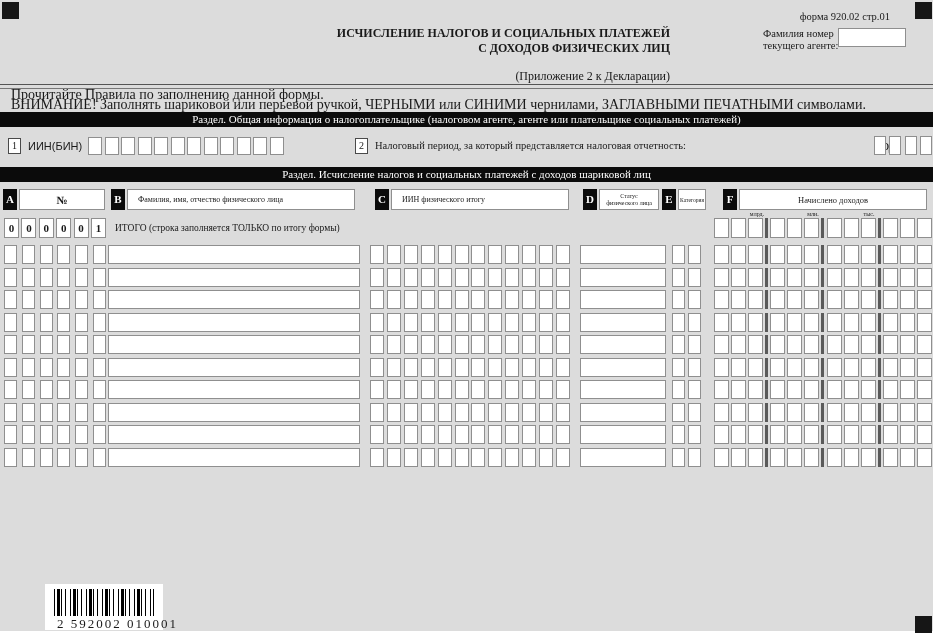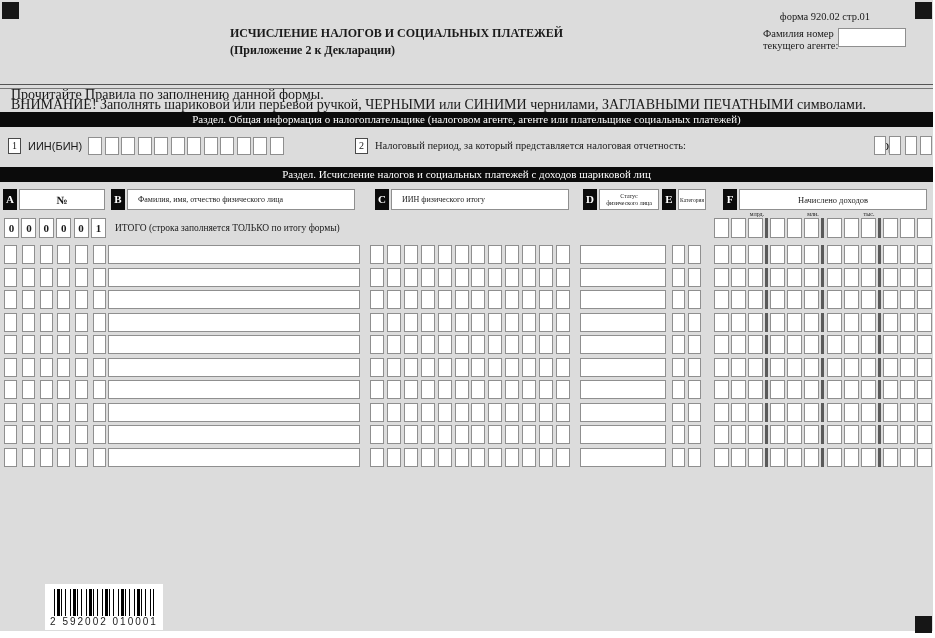--- a/index.html
+++ b/index.html
@@ -1,22 +1,22 @@
 <!DOCTYPE html>
 <html><head>
 <meta charset="utf-8">
 <style>
   *{margin:0;padding:0;box-sizing:border-box}
   html,body{width:935px;height:638px}
   body{position:relative;background:#fff;font-family:"Liberation Serif",serif;color:#1a1a1a;overflow:hidden}
   .sheet{position:absolute;left:0;top:0;width:933px;height:631px;background:#dcdcdc}
   .mark{position:absolute;width:17px;height:17px;background:#161616}
   .abs{position:absolute}
-  .form-code{left:760px;top:11px;width:130px;text-align:center;font-size:10.5px}
-  .title{left:230px;top:26px;width:440px;text-align:left;font-size:12px;font-weight:bold;line-height:14.5px}
+  .form-code{left:760px;top:11px;width:130px;text-align:right;font-size:10.5px}
+  .title{left:230px;top:26px;width:440px;text-align:right;font-size:12px;font-weight:bold;line-height:14.5px}
   .sheet-label{left:763px;top:28px;width:80px;font-size:10.5px;line-height:12px}
   .sheet-input{left:838px;top:28px;width:68px;height:19px}
   .dblline{left:0;top:84px;width:933px;height:5px;border-top:1.5px solid #555;border-bottom:1.5px solid #777}
   .instr{left:11px;font-size:14px;line-height:9px}
   .bar{left:0;width:933px;height:15px;background:#0b0b0b;color:#fff;text-align:center;font-size:11px;line-height:15px}
   .numbox{width:13px;height:16px;background:#fff;border:1px solid #4a4a4a;font-size:10px;text-align:center;line-height:14px}
   .fieldlabel{font-size:11px;line-height:18px}
   .sans{font-family:"Liberation Sans",sans-serif}
   .cells{position:absolute;display:flex;justify-content:space-between}
   .cell{background:#fff;border:1px solid #8f8f8f;height:100%}
@@ -41,35 +41,36 @@
   .colB{left:108px;top:0;width:252px;height:19px}
   .colC{left:370px;top:0;width:200px;height:19px}
   .colC .cell{width:14px}
   .colD{left:580px;top:0;width:86px;height:19px}
   .colE{left:672px;top:0;width:29px;height:19px}
   .colE .cell{width:13px}
   .rowF{top:0;height:19px}
   .barcode{position:absolute;left:45px;top:584px;width:118px;height:46px;background:#fff}
   .bars{position:absolute;left:9px;top:5px;width:100px;height:27px;
     background:repeating-linear-gradient(90deg,#000 0 1.5px,#fff 1.5px 3px,#000 3px 6px,#fff 6px 7px,#000 7px 8px,#fff 8px 11px,#000 11px 12.5px,#fff 12.5px 16px)}
-  .bc-digits{position:absolute;left:0;top:32px;width:118px;text-align:center;font-family:Liberation Sans, sans-serif;font-size:10px;letter-spacing:2px;white-space:pre}
+  .bc-digits{position:absolute;left:12px;top:32px;width:118px;text-align:center;font-family:Liberation Serif, serif;font-size:13px;letter-spacing:2px;white-space:pre}
 </style>
 </head>
 <body>
 
 <div class="sheet"></div>
 
 <div class="mark" style="left:2px;top:2px"></div>
 <div class="mark" style="left:915px;top:2px"></div>
 <div class="mark" style="left:915px;top:616px"></div>
 
 <div class="abs form-code">форма 920.02 стр.01</div>
 <div class="abs title">
   <div>ИСЧИСЛЕНИЕ  НАЛОГОВ И СОЦИАЛЬНЫХ ПЛАТЕЖЕЙ</div>
-  <div style="font-weight:bold;margin-top:2px">(Приложение 2 к Декларации)</div>
+  <div>С ДОХОДОВ  ФИЗИЧЕСКИХ ЛИЦ</div>
+  <div style="font-weight:normal;margin-top:14px">(Приложение 2 к Декларации)</div>
 </div>
 <div class="abs sheet-label">
   <div>Фамилия номер</div>
   <div>текущего агенте:</div>
 </div>
 <div class="box sheet-input"></div>
 
 <div class="abs dblline"></div>
 <div class="abs instr" style="top:90px">Прочитайте Правила по заполнению данной формы.</div>
 <div class="abs instr" style="top:100px">ВНИМАНИЕ! Заполнять шариковой или перьевой ручкой, ЧЕРНЫМИ или СИНИМИ чернилами, ЗАГЛАВНЫМИ ПЕЧАТНЫМИ символами.</div>

